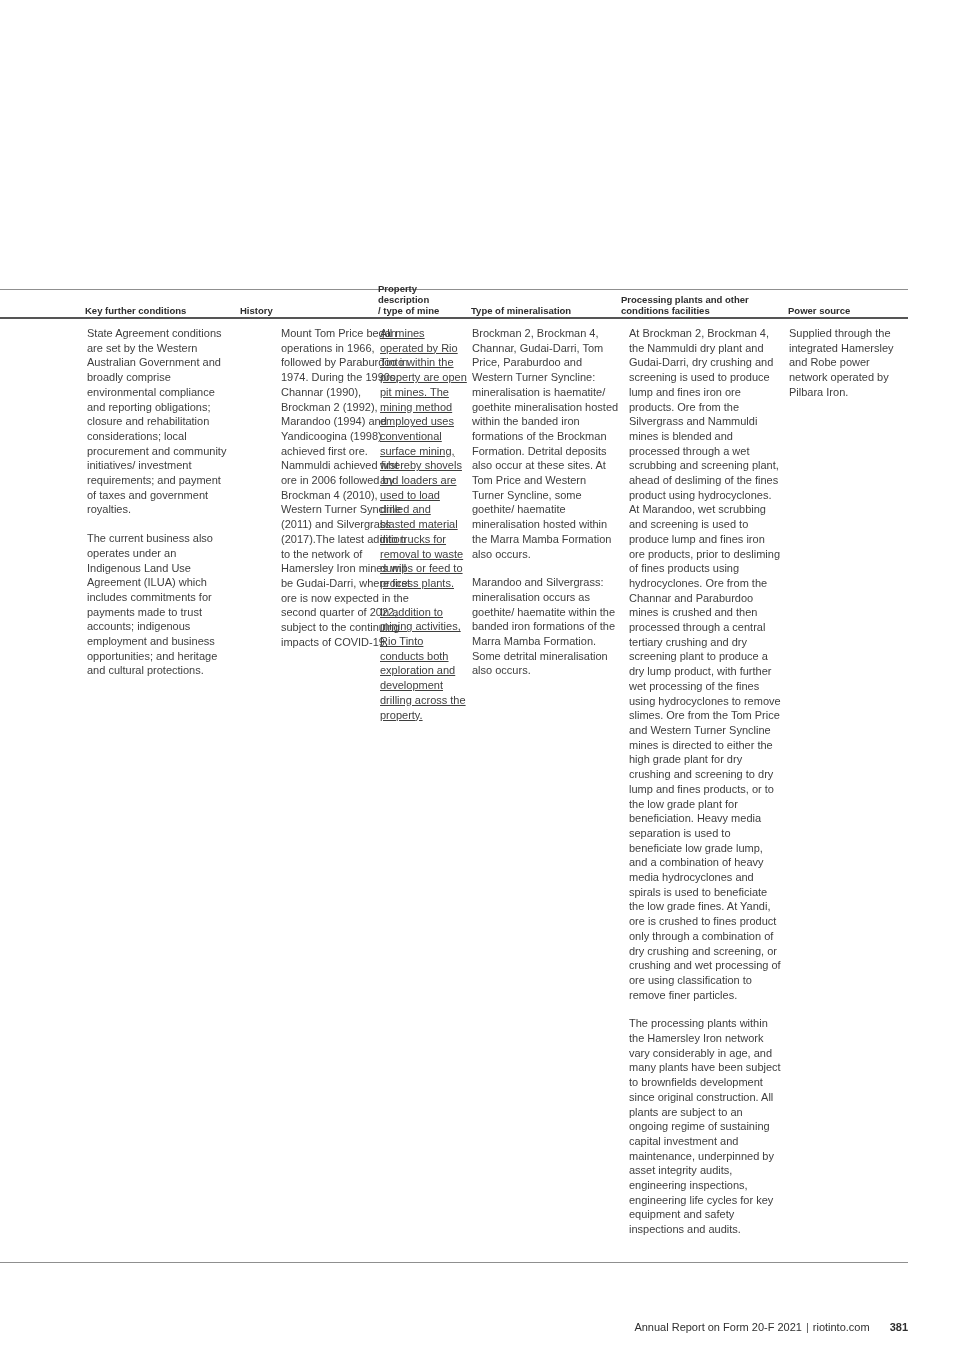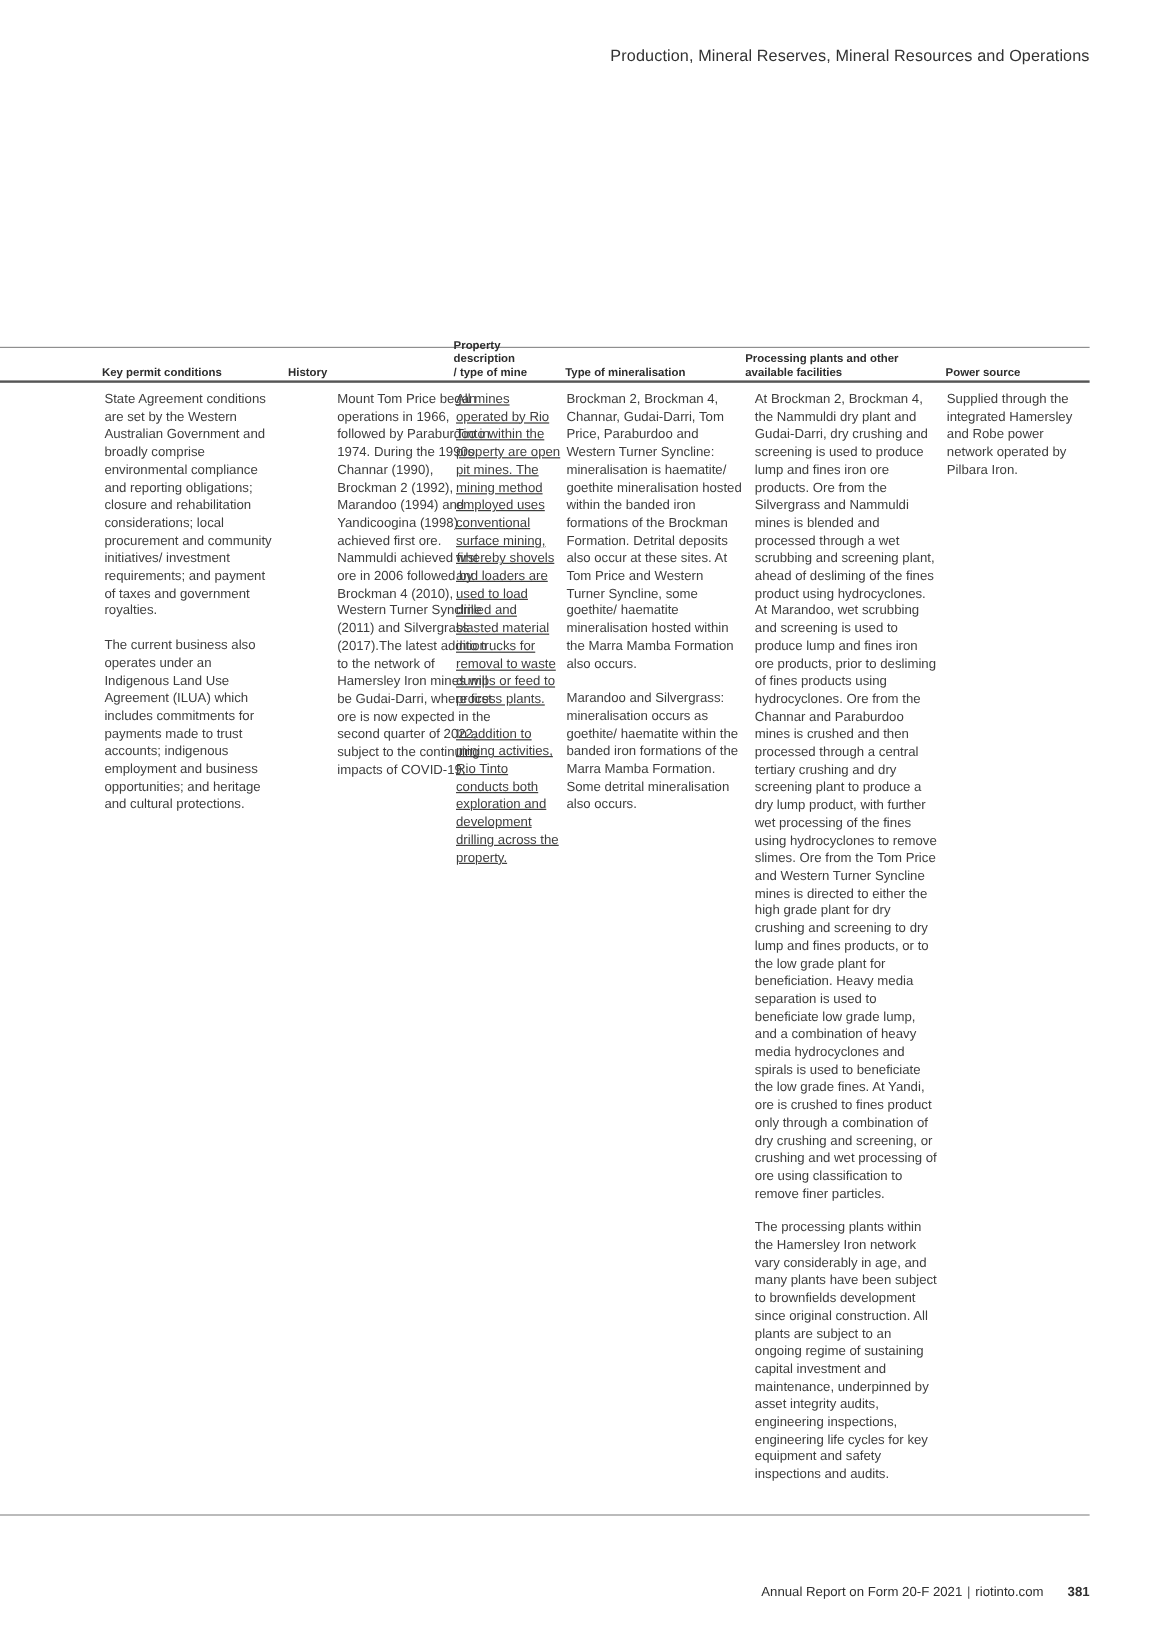--- a/index.html
+++ b/index.html
@@ -69,40 +69,39 @@
   .b-c2 { left: 380px; width: 88px; text-decoration: underline;  }
   .b-c3 { left: 472px; width: 147px; }
   .b-c4 { left: 629px; width: 153px; }
   .b-c5 { left: 789px; width: 118px; }
 </style>
 </head>
 <body>
 
 <div class="page">
 
-  <div class="running-header">Production, Mineral Reserves, Mineral Resources and Operations</div>
 
   <div class="rule rule-top"></div>
 
   <div class="col-header h-c0">
-    <div>Key permit conditions</div>
+    <div>Key further conditions</div>
   </div>
   <div class="col-header h-c1">
     <div>History</div>
   </div>
   <div class="col-header h-c2">
     <div>Property description</div>
     <div>/ type of mine</div>
   </div>
   <div class="col-header h-c3">
     <div>Type of mineralisation</div>
   </div>
   <div class="col-header h-c4">
     <div>Processing plants and other</div>
-    <div>available facilities</div>
+    <div>conditions facilities</div>
   </div>
   <div class="col-header h-c5">
     <div>Power source</div>
   </div>
 
   <div class="rule rule-mid"></div>
 
   <div class="col-body b-c0">
     <p>State Agreement conditions are set by the Western Australian Government and broadly comprise environmental compliance and reporting obligations; closure and rehabilitation considerations; local procurement and community initiatives/ investment requirements; and payment of taxes and government royalties.</p>
     <p>The current business also operates under an Indigenous Land Use Agreement (ILUA) which includes commitments for payments made to trust accounts; indigenous employment and business opportunities; and heritage and cultural protections.</p>

